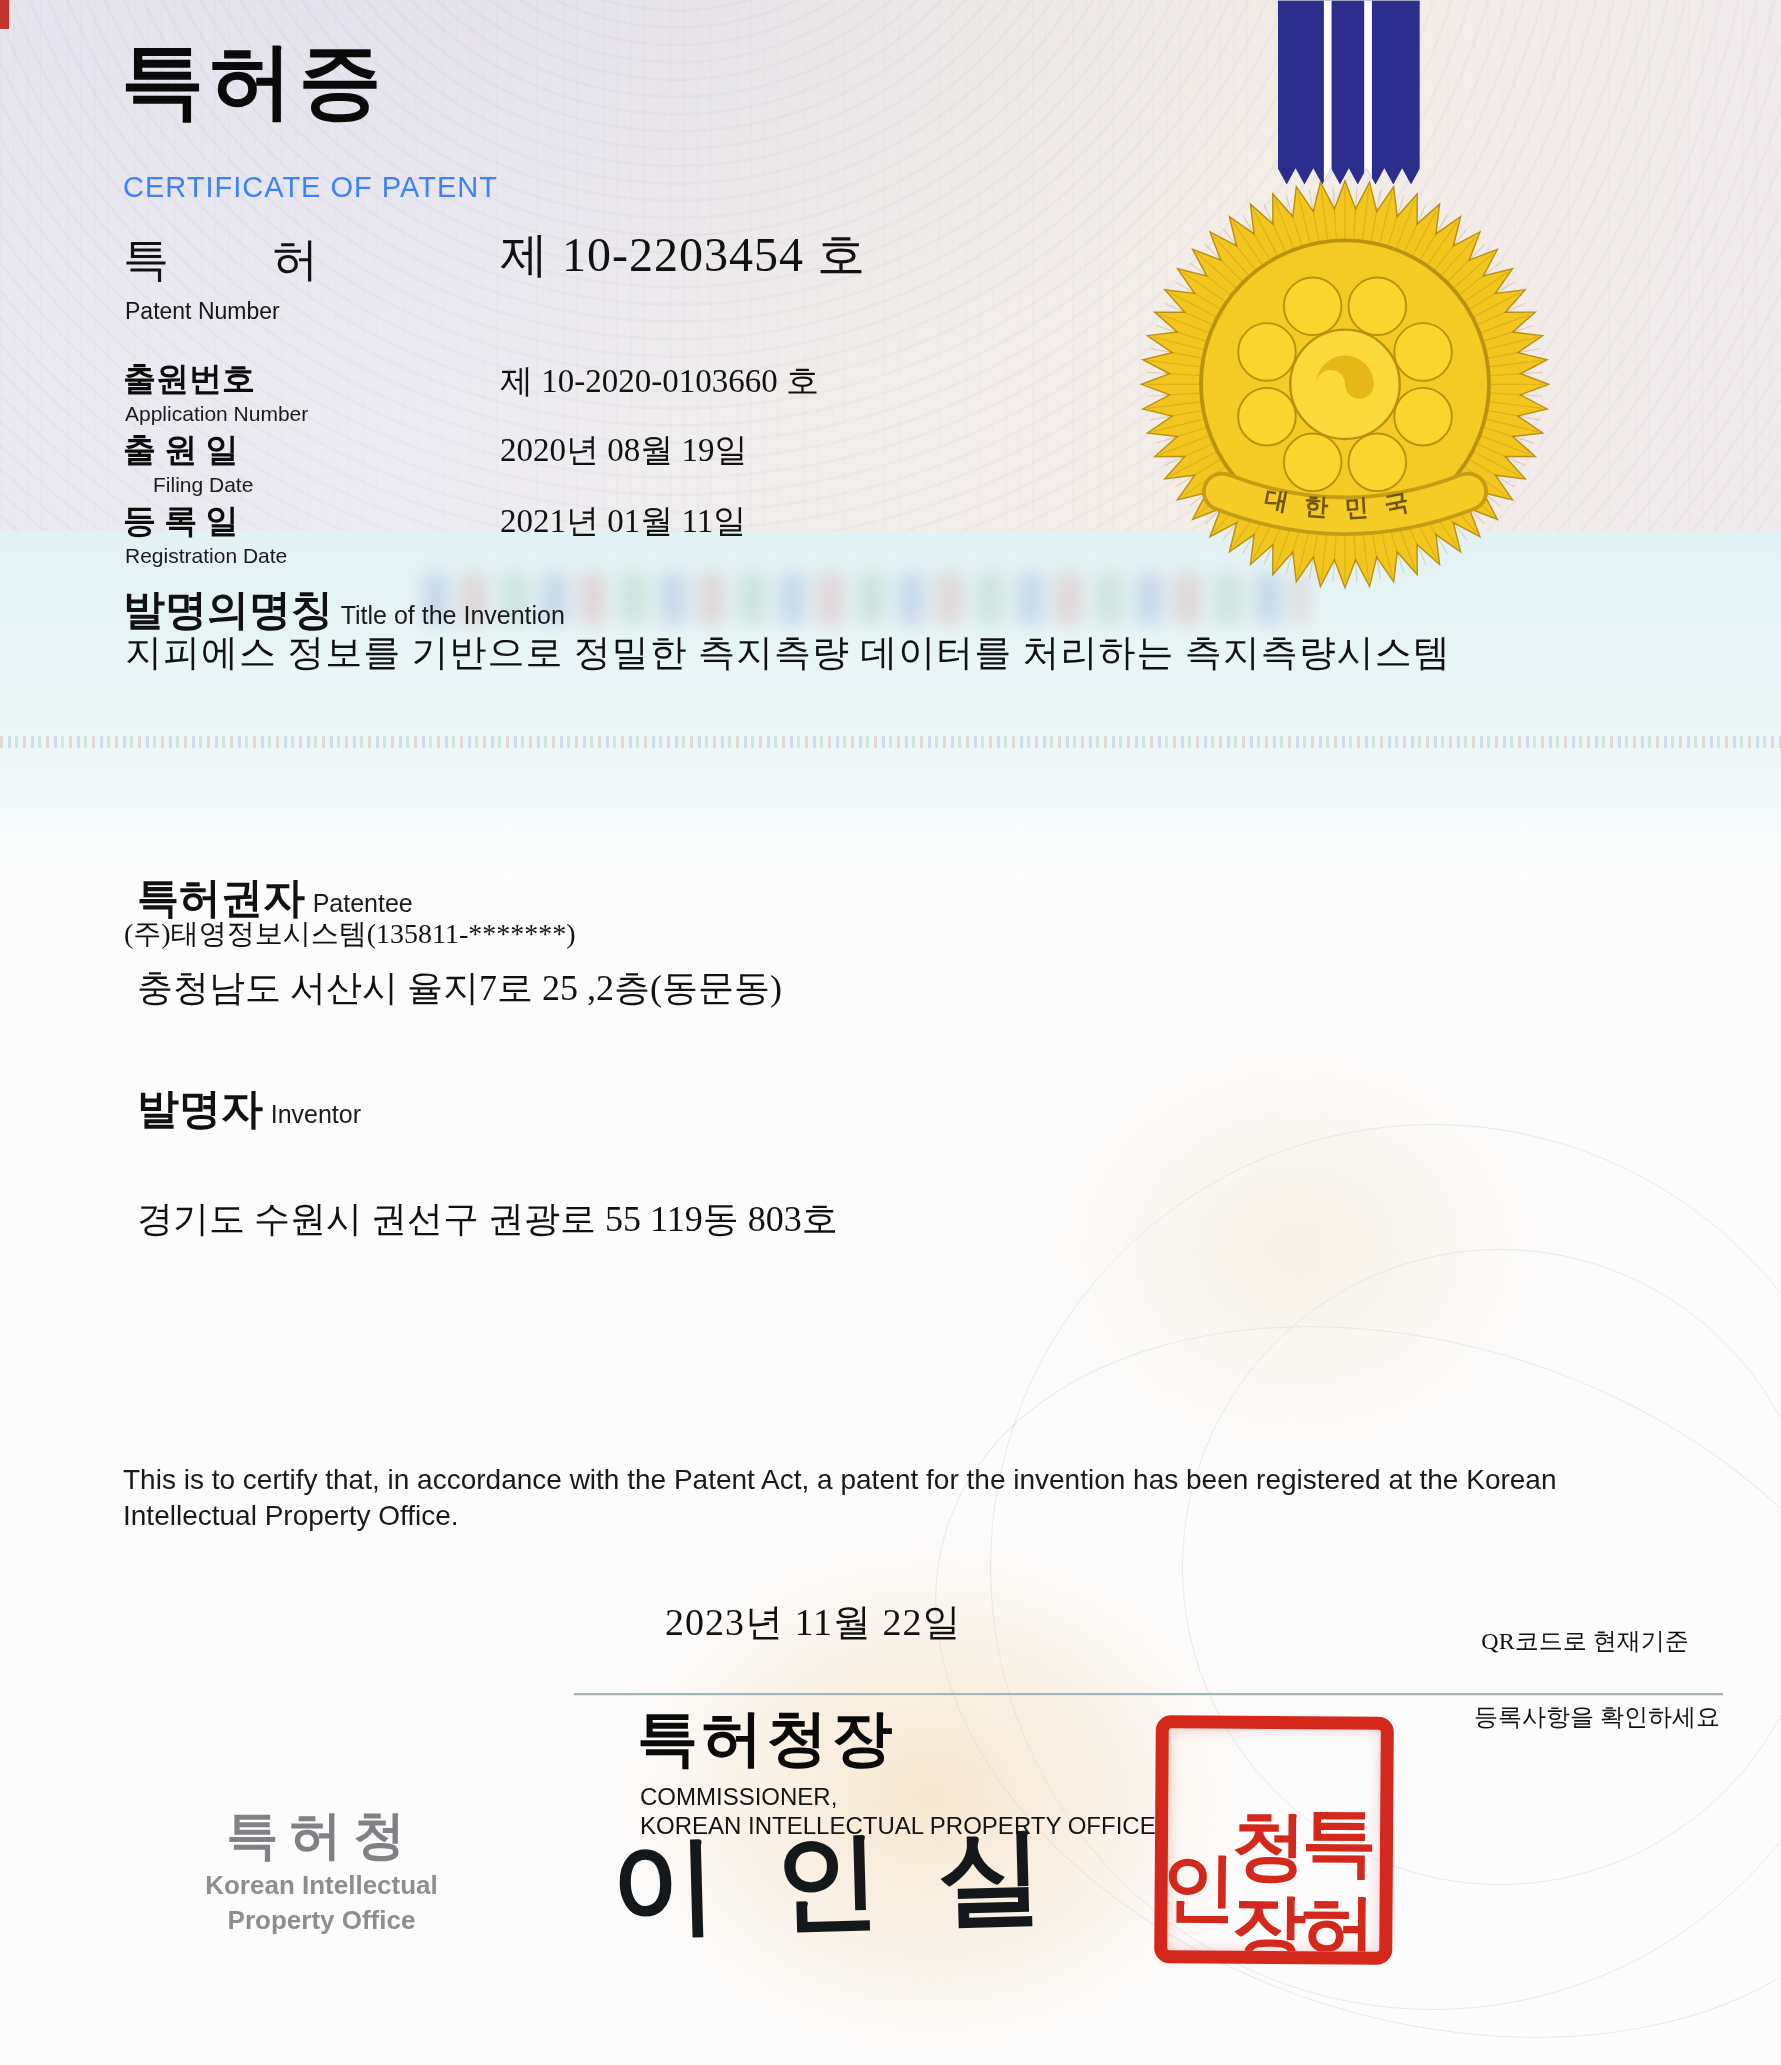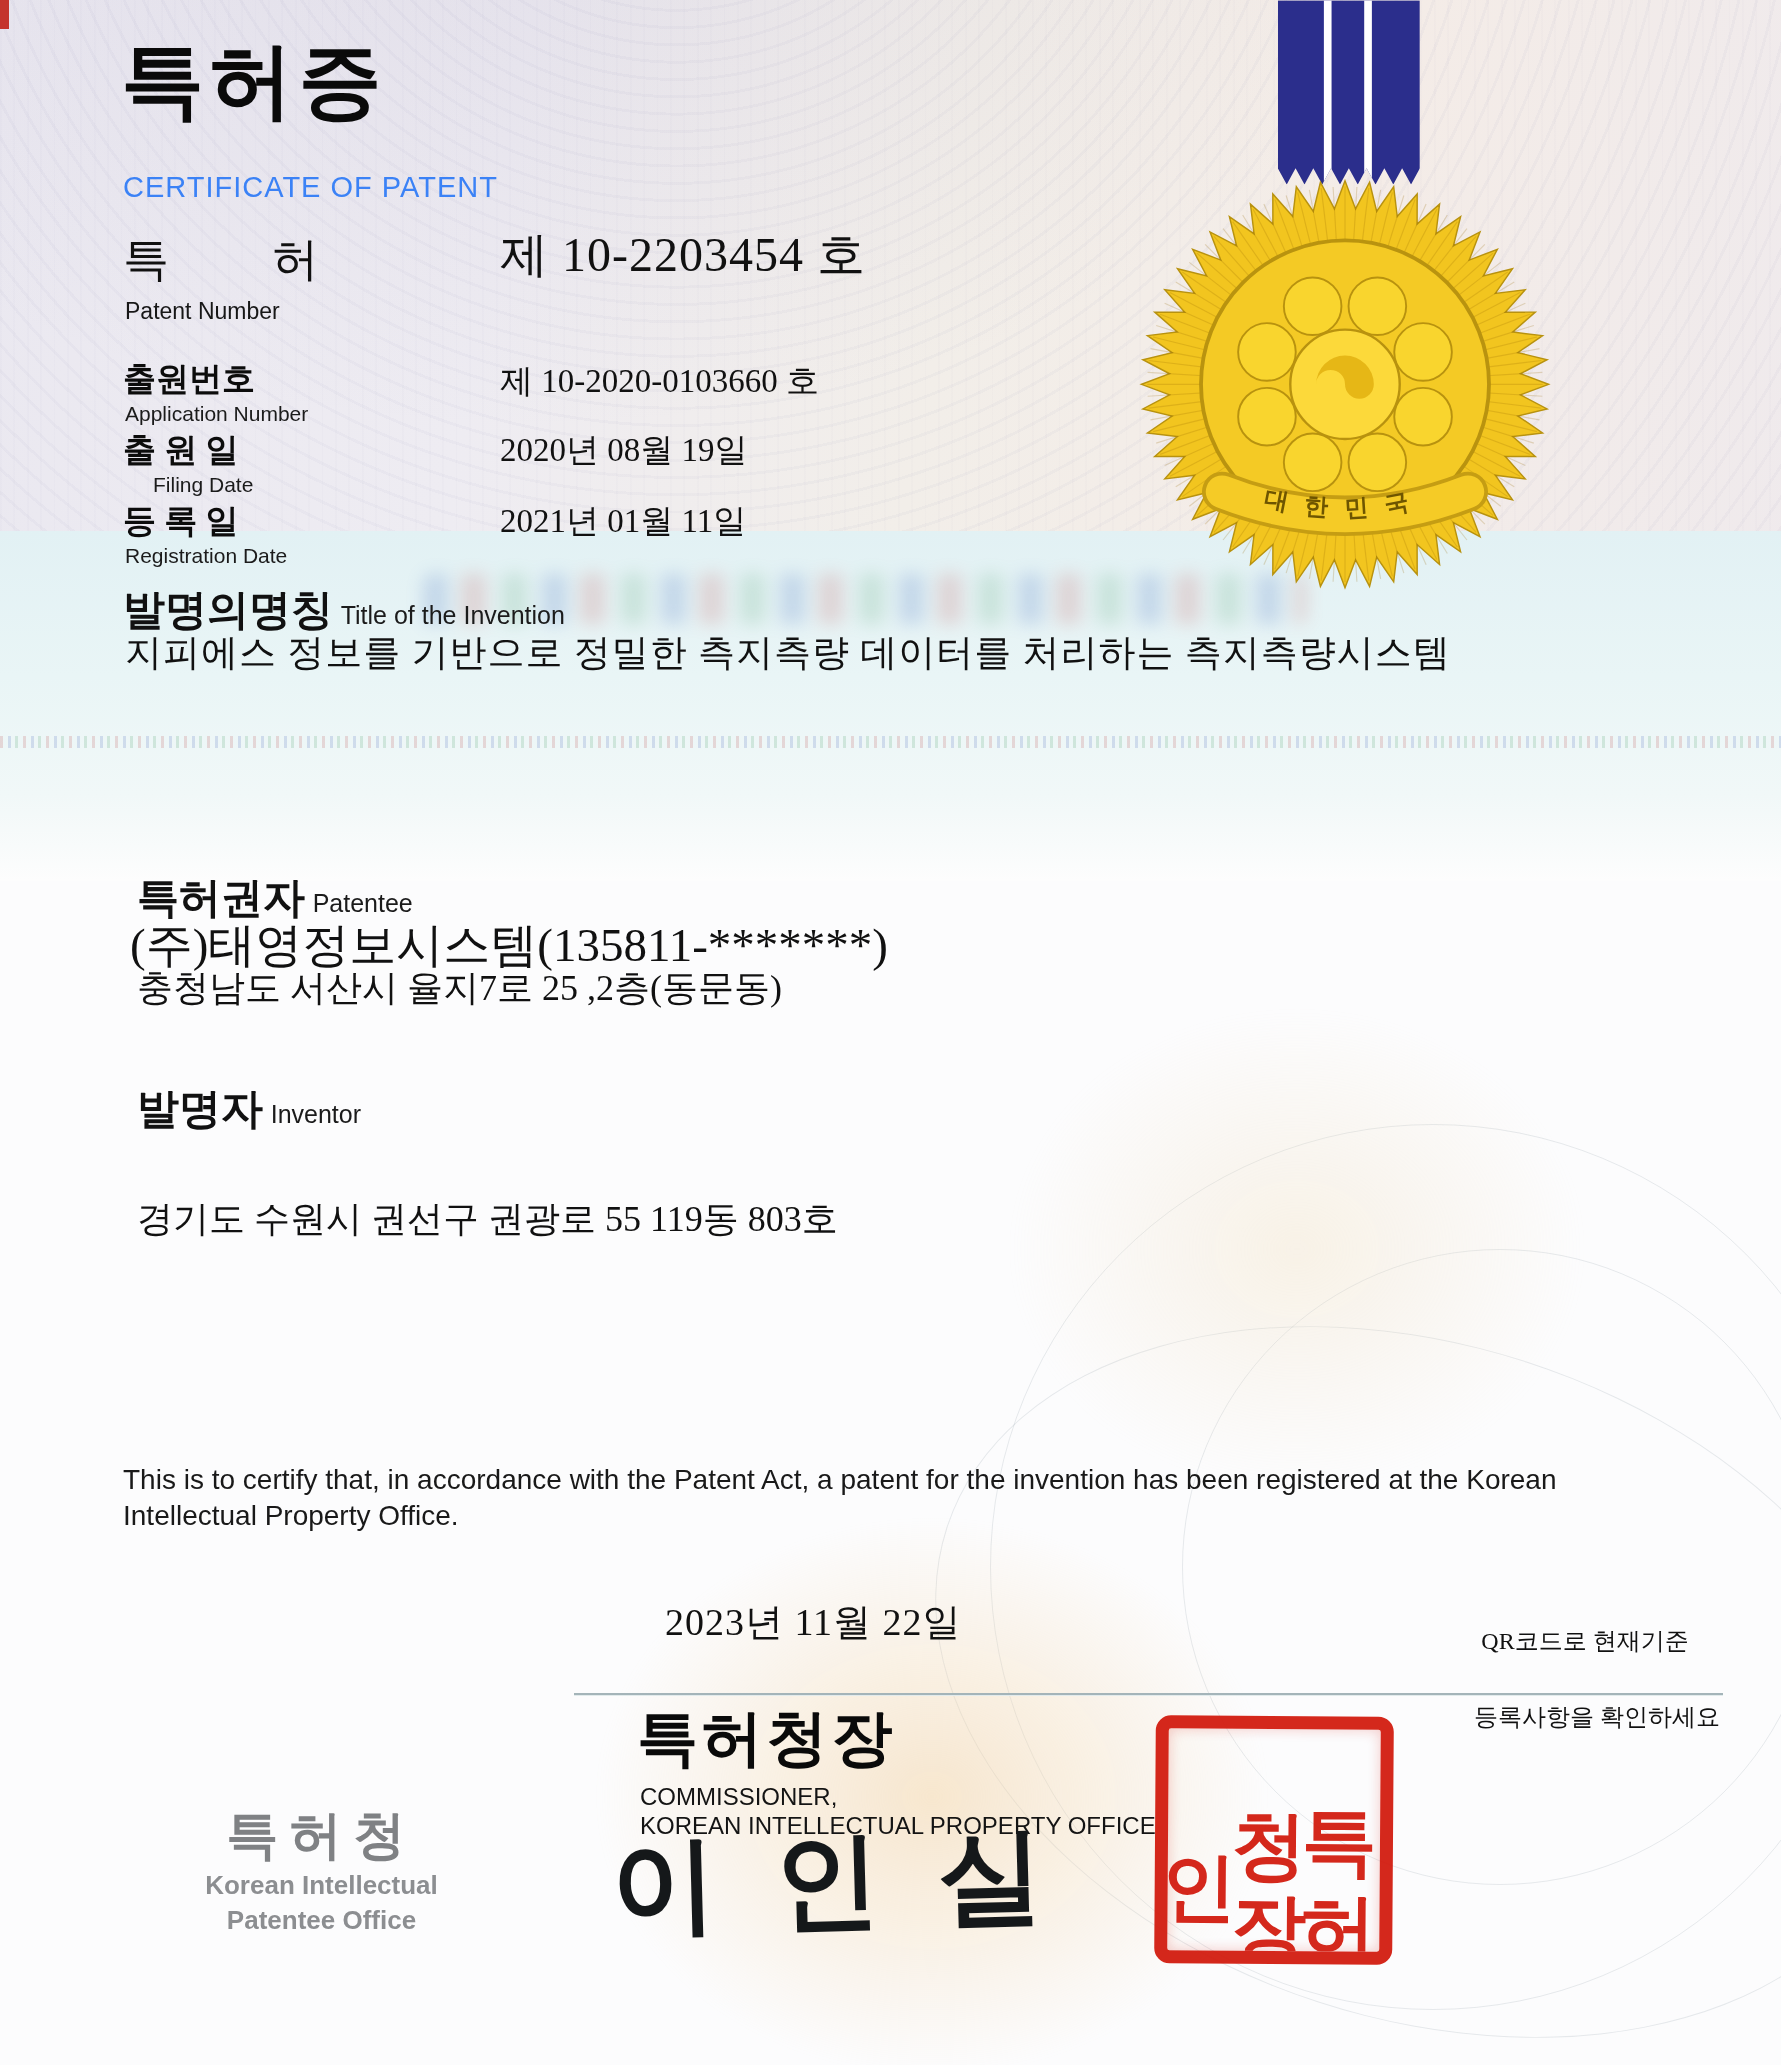--- a/index.html
+++ b/index.html
@@ -54,21 +54,21 @@
   .f-en{left:125px;font-size:21px;color:#1b1b1b;}
 
   .inline-label{display:flex;align-items:baseline;gap:7.7px;}
   .lab-ko{font-size:42px;font-weight:bold;}
   .lab-en{font-size:25px;font-weight:normal;color:#1b1b1b;}
 
   #invention-label{left:123px;top:586px;}
   #invention-title{left:125px;top:632px;font-size:37px;letter-spacing:1px;}
 
   #patentee-label{left:137px;top:874px;}
-  #patentee-name{left:130px;top:918px;font-size:47px;}
+  #patentee-name{left:124px;top:918px;font-size:28px;}
   #patentee-address{left:137px;top:968px;font-size:36px;}
 
   #inventor-label{left:137px;top:1085px;}
   #inventor-name{left:137px;top:1149px;font-size:36px;}
   #inventor-address{left:137px;top:1199px;font-size:36px;}
 
   #statement-ko{left:123px;top:1393px;font-size:42px;font-weight:bold;letter-spacing:-1px;}
   #statement-en{left:123px;top:1462px;width:1547px;font-size:28px;line-height:36px;color:#191919;white-space:normal;}
 
   #issue-date{left:665px;top:1601px;font-size:38px;letter-spacing:1px;}
@@ -607,16 +607,16 @@
 
   
   <svg id="logo-swirl" viewBox="0 0 200 180">
       <circle cx="92" cy="112" r="58" fill="#16356b"></circle>
    <circle cx="134" cy="96" r="24" fill="#16356b"></circle>
    <circle cx="104" cy="58" r="46" fill="#fff"></circle>
    <path d="M41,51 A72,72 0 1 1 141,151" fill="none" stroke="#e8112d" stroke-width="24" stroke-linecap="round"></path>
     </svg>
   <div class="t b sans z2" id="logo-ko">특허청</div>
   <div class="t b sans z2" id="logo-en1">Korean Intellectual</div>
-  <div class="t b sans z2" id="logo-en2">Patentee Office</div>
+  <div class="t b sans z2" id="logo-en2">Property Office</div>
 
 </div>
 
 
 </body></html>

